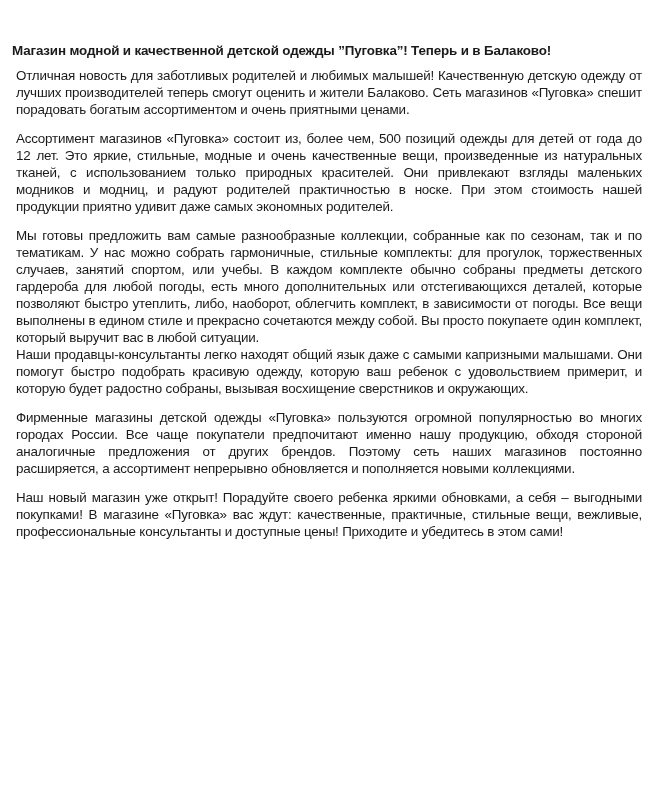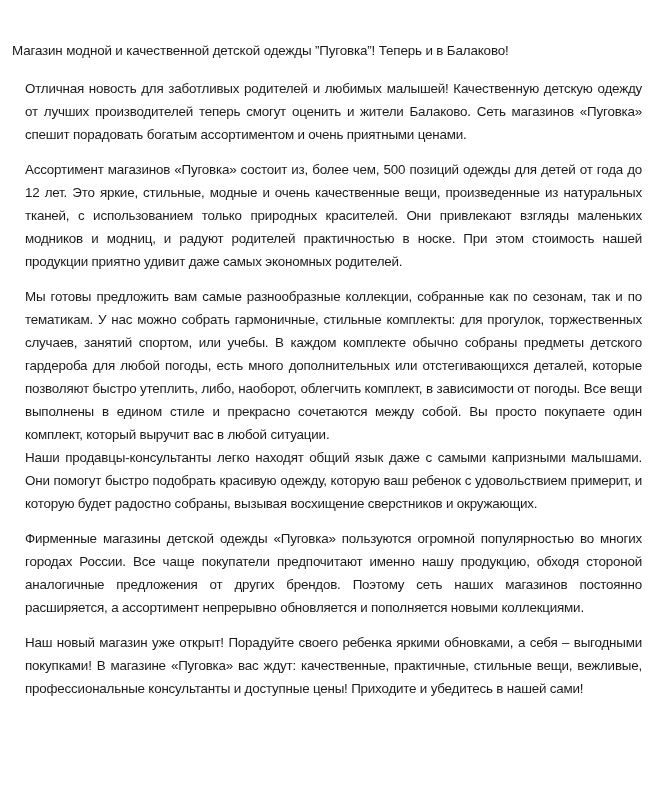--- a/index.html
+++ b/index.html
@@ -3,33 +3,33 @@
 <meta charset="utf-8">
 <style>
   html, body { margin: 0; padding: 0; background: #ffffff; }
   body { width: 656px; height: 800px; overflow: hidden; }
   .doc {
     position: absolute; left: 12px; top: 40px; width: 630px;
     font-family: "Liberation Sans", sans-serif;
     font-size: 13.4px; color: #1a1a1a;
   }
   .title {
-    font-weight: normal; font-size: 13.4px; line-height: 21px;
-    margin: 0 0 16px 0; letter-spacing: -0.15px;
+    font-weight: bold; font-size: 13.4px; line-height: 21px;
+    margin: 0 0 6px 0; letter-spacing: -0.15px;
   }
   .para {
-    text-align: justify; line-height: 23px;
-    margin: 0 0 12px 13px; letter-spacing: -0.2px;
+    text-align: justify; line-height: 17px;
+    margin: 0 0 12px 4px; letter-spacing: -0.2px;
   }
   .para.tight { margin-bottom: 0; }
 </style>
 </head>
 <body>
 
 <div class="doc">
   <p class="title">Магазин модной и качественной детской одежды ”Пуговка”! Теперь и в Балаково!</p>
   <p class="para">Отличная новость для заботливых родителей и любимых малышей! Качественную детскую одежду от лучших производителей теперь смогут оценить и жители Балаково. Сеть магазинов «Пуговка» спешит порадовать богатым ассортиментом и очень приятными ценами.</p>
   <p class="para">Ассортимент магазинов «Пуговка» состоит из, более чем, 500 позиций одежды для детей от года до 12 лет. Это яркие, стильные, модные  и очень качественные вещи, произведенные из натуральных тканей, с использованием только природных красителей. Они привлекают взгляды маленьких модников и модниц, и радуют родителей практичностью в носке. При этом стоимость нашей продукции приятно удивит даже самых экономных родителей.</p>
   <p class="para tight">Мы готовы предложить вам самые разнообразные коллекции, собранные как по сезонам, так и по тематикам. У нас можно собрать гармоничные, стильные комплекты: для прогулок, торжественных случаев, занятий спортом, или учебы. В каждом комплекте обычно собраны предметы детского гардероба для любой погоды, есть много дополнительных или отстегивающихся деталей, которые позволяют быстро утеплить, либо, наоборот, облегчить комплект, в зависимости от погоды. Все вещи выполнены в едином стиле и прекрасно сочетаются между собой. Вы просто покупаете один комплект, который выручит вас в любой ситуации.</p>
   <p class="para">Наши продавцы-консультанты легко находят общий язык даже с самыми капризными малышами. Они помогут быстро подобрать красивую одежду, которую ваш ребенок с удовольствием примерит, и которую будет радостно собраны, вызывая восхищение сверстников и окружающих.</p>
   <p class="para">Фирменные магазины детской одежды «Пуговка» пользуются огромной популярностью во многих городах России. Все чаще покупатели предпочитают именно нашу продукцию, обходя стороной аналогичные предложения от других брендов. Поэтому сеть наших магазинов постоянно расширяется, а ассортимент непрерывно обновляется и пополняется новыми коллекциями.</p>
-  <p class="para">Наш новый магазин уже открыт! Порадуйте своего ребенка яркими обновками, а себя – выгодными покупками! В магазине «Пуговка» вас ждут: качественные, практичные, стильные вещи, вежливые, профессиональные консультанты и доступные цены! Приходите и убедитесь в нашей сами!</p>
+  <p class="para">Наш новый магазин уже открыт! Порадуйте своего ребенка яркими обновками, а себя – выгодными покупками! В магазине «Пуговка» вас ждут: качественные, практичные, стильные вещи, вежливые, профессиональные консультанты и доступные цены! Приходите и убедитесь в этом сами!</p>
 </div>
 
 </body></html>

